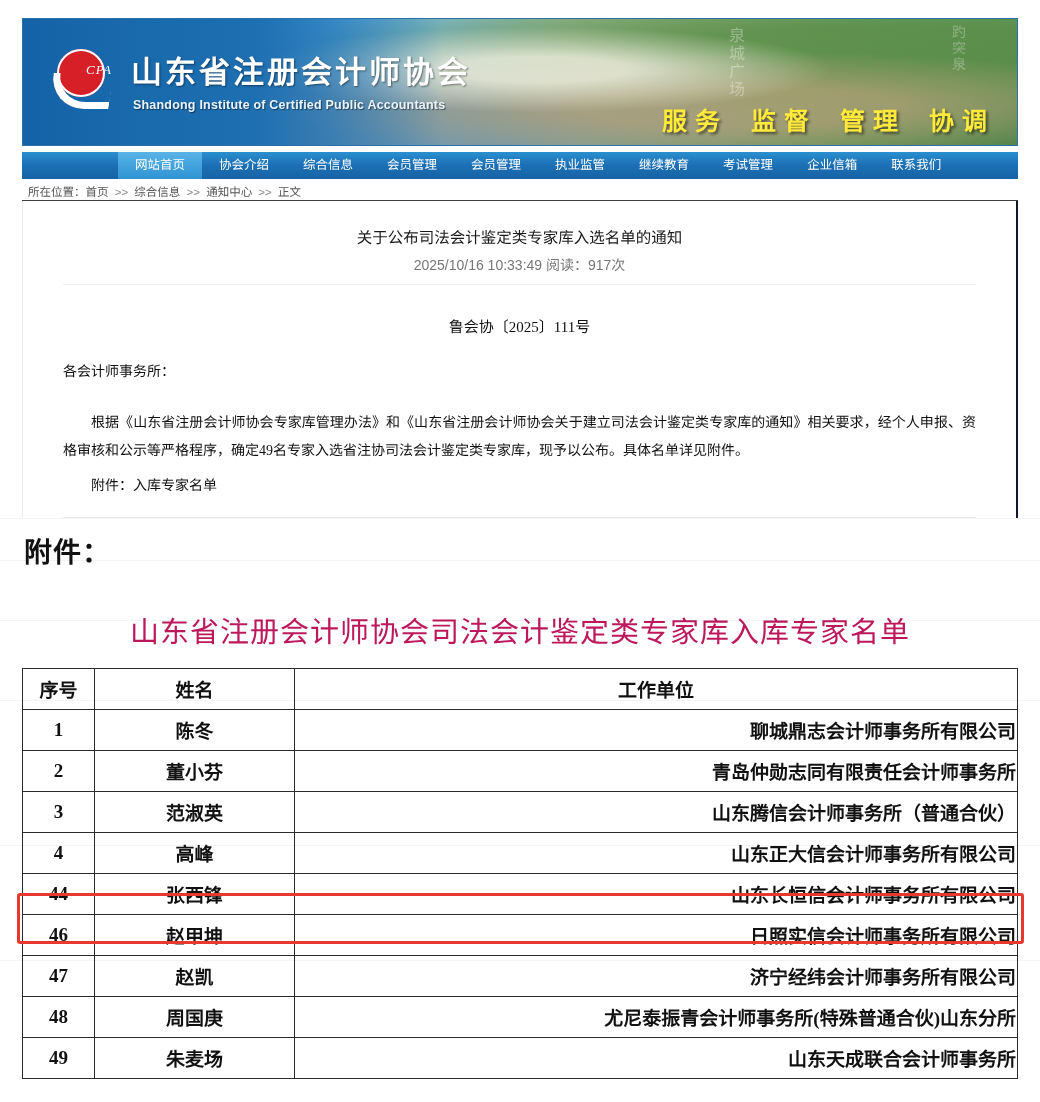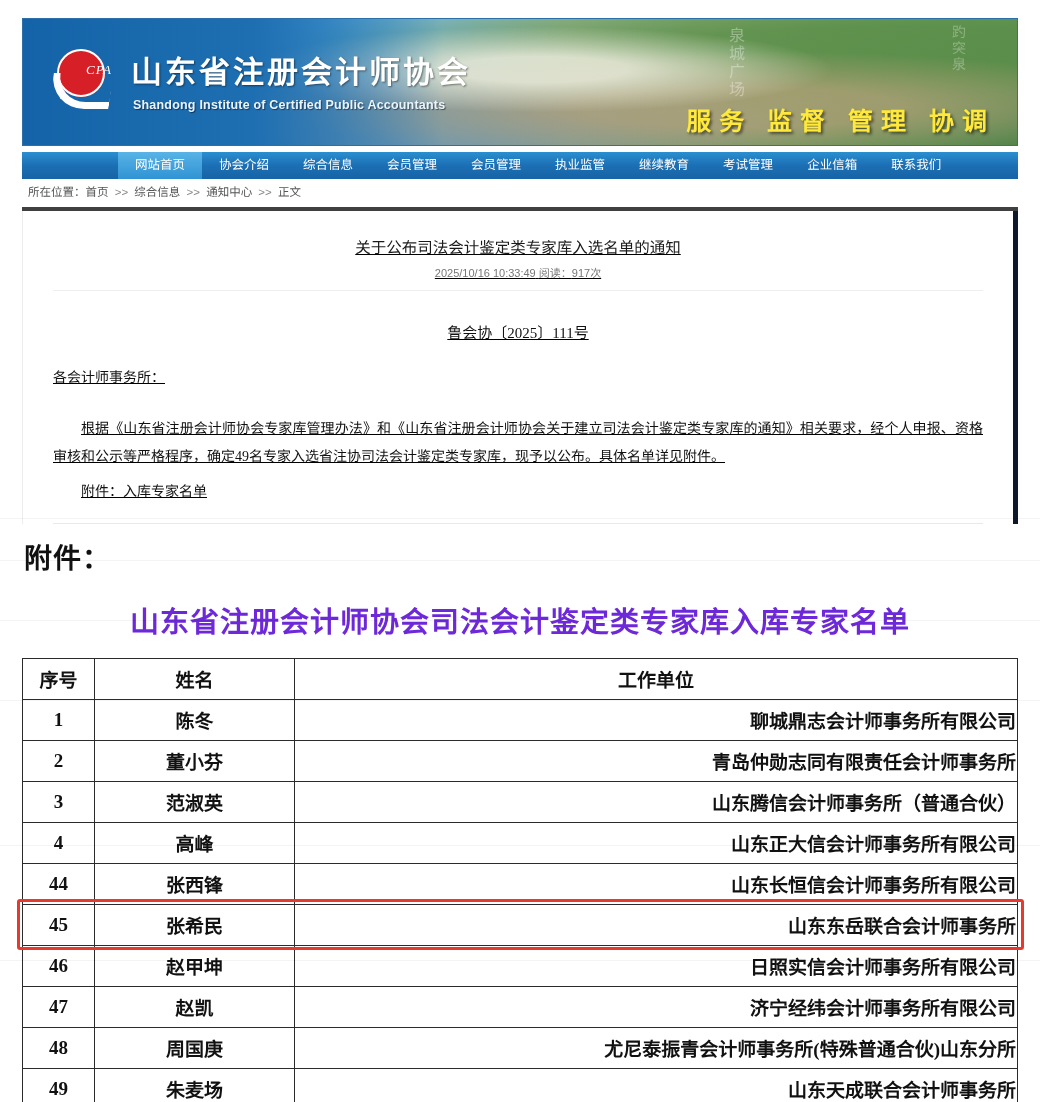--- a/index.html
+++ b/index.html
@@ -70,21 +70,21 @@
   .org-en {
     position: absolute; left: 110px; top: 79px;
     color: #eaf4ff; font-size: 12.5px; font-weight: bold;
     letter-spacing: .2px;
     text-shadow: 1px 1px 1px rgba(0,0,0,.5);
   }
   .slogan {
     position: absolute; right: 22px; top: 82px;
     color: #ffe93a; font-size: 25px; font-weight: bold;
     letter-spacing: 8px;
-    font-family: Liberation Sans, sans-serif;
+    font-family: Liberation Mono, monospace;
     text-shadow: 2px 2px 3px rgba(0,0,0,.55);
   }
   .banner .wm1 {
     position:absolute; left:700px; top:8px; color:rgba(255,255,255,.35);
     font-size:16px; writing-mode: vertical-rl; letter-spacing:2px;
   }
   .banner .wm2 {
     position:absolute; left:925px; top:6px; color:rgba(255,255,255,.30);
     font-size:14px; writing-mode: vertical-rl; letter-spacing:2px;
   }
@@ -106,50 +106,49 @@
     white-space: nowrap;
     cursor: pointer;
   }
   .nav .item.active {
     background: linear-gradient(180deg,#59b3e6 0%,#2f93d4 100%);
   }
 
   
   .crumb {
     margin: 0 22px;
-    height: 32px;
+    height: 22px;
     line-height: 26px;
     font-size: 11.5px;
     color: #555;
     padding-left: 6px;
-    border-bottom: 4px solid #404040;
+    border-bottom: 1px solid #404040;
   }
   .crumb span { color: #555; }
   .crumb .sep { color: #888; margin: 0 3px; }
 
   
   .article {
     margin: 0 22px;
     border-left: 1px solid #ececec;
-    border-right: 5px solid #0f172a;
-    padding: 0 30px;
+    border-right: 2px solid #0f172a;
+    padding: 0 40px;
     background: #fff;
-    text-decoration: underline;
   }
   .art-title {
     text-align: center;
     font-size: 15.5px;
     color: #1a1a1a;
     padding-top: 24px;
     font-family: "Liberation Serif","DejaVu Serif",serif;
     font-weight: 500;
   }
   .art-meta {
     text-align: center;
-    font-size: 11px;
+    font-size: 14px;
     color: #777;
     padding-top: 7px;
     padding-bottom: 10px;
     border-bottom: 1px solid #eeeeee;
   }
   .doc-no {
     text-align: center;
     font-size: 15px;
     color: #111;
     margin-top: 30px;
@@ -179,23 +178,23 @@
     font-size: 28px;
     font-weight: bold;
     color: #111;
     margin: 12px 0 0 2px;
     letter-spacing: 1px;
     font-family: "Liberation Serif","DejaVu Serif",serif;
   }
   .attach-title {
     text-align: center;
     font-size: 29px;
-    font-weight: bold;
-    color: #6d28d9;
-    margin: 22px 0 18px 0;
+    font-weight: normal;
+    color: #be185d;
+    margin: 38px 0 18px 0;
     letter-spacing: 1px;
     font-family: "Liberation Serif","DejaVu Serif",serif;
   }
   table.experts {
     width: 100%;
     border-collapse: collapse;
     table-layout: fixed;
     font-family: "Liberation Serif","DejaVu Serif",serif;
   }
   table.experts th, table.experts td {
@@ -316,25 +315,20 @@
           <tr>
             <td>4</td>
             <td>高峰</td>
             <td class="unit">山东正大信会计师事务所有限公司</td>
           </tr>
           <tr>
             <td>44</td>
             <td>张西锋</td>
             <td class="unit">山东长恒信会计师事务所有限公司</td>
           </tr>
-          <tr class="highlight">
-            <td>45</td>
-            <td>张希民</td>
-            <td class="unit">山东东岳联合会计师事务所</td>
-          </tr>
           <tr>
             <td>46</td>
             <td>赵甲坤</td>
             <td class="unit">日照实信会计师事务所有限公司</td>
           </tr>
           <tr>
             <td>47</td>
             <td>赵凯</td>
             <td class="unit">济宁经纬会计师事务所有限公司</td>
           </tr>

